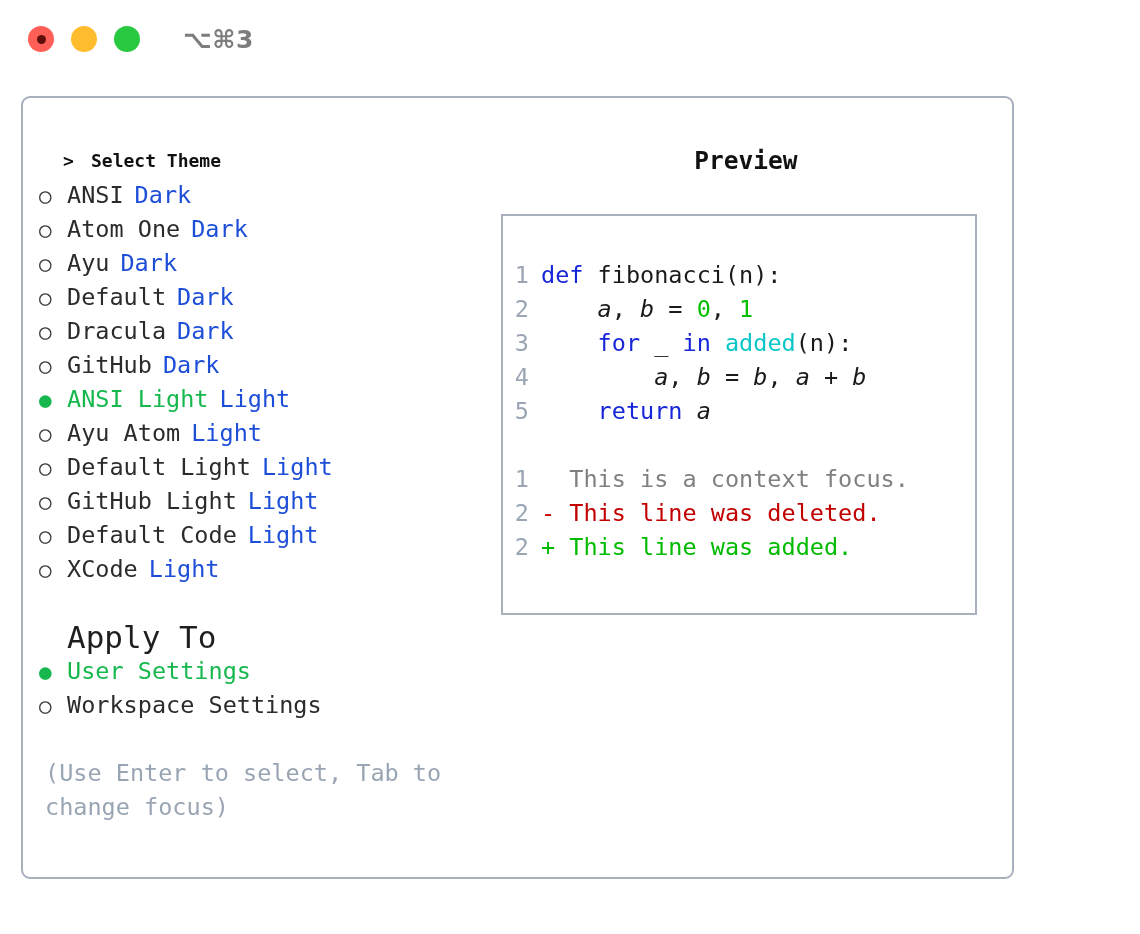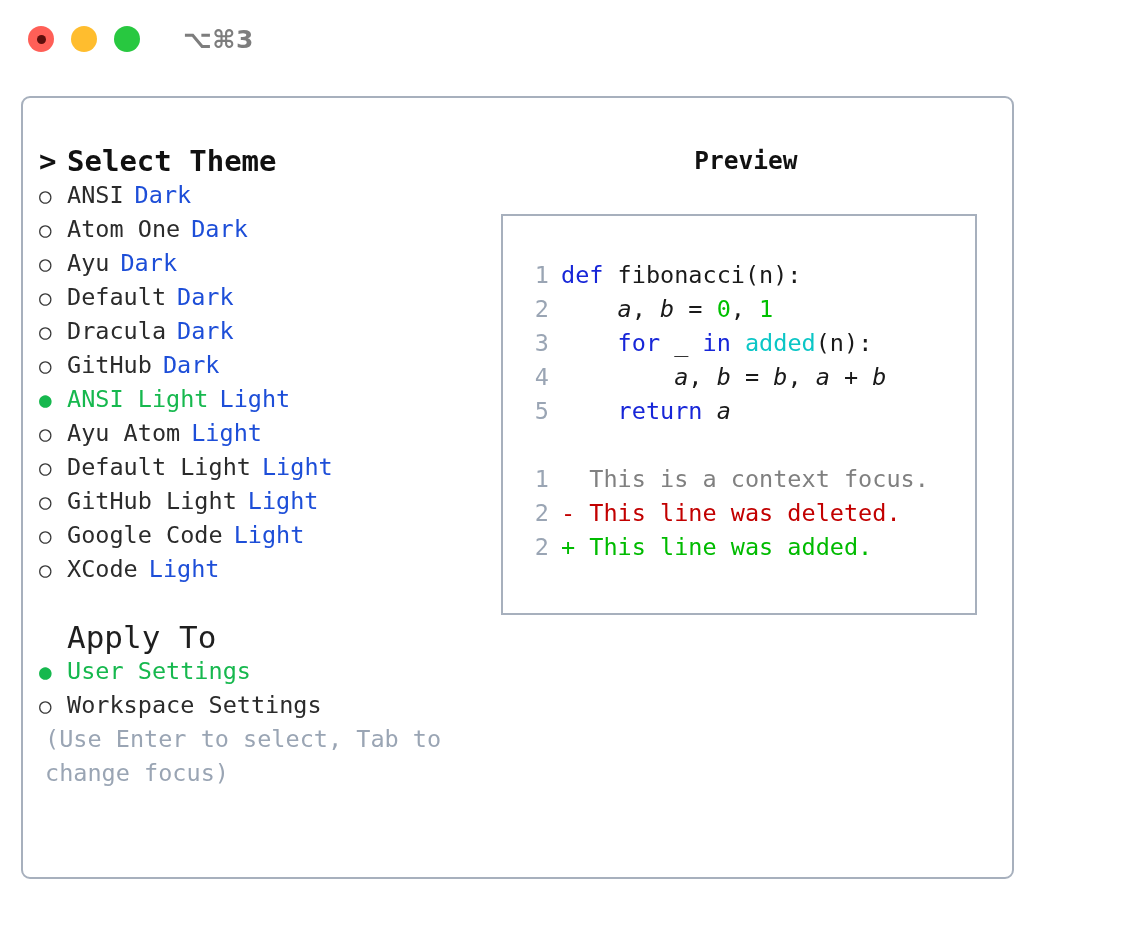--- a/index.html
+++ b/index.html
@@ -101,26 +101,27 @@
   .row {
     display: flex;
     align-items: baseline;
     height: 34px;
     font-size: 23.5px;
     line-height: 34px;
     white-space: pre;
     color: #2b2b2b;
   }
   .heading {
-    font-size: 29px;
+    font-size: 18px;
     font-weight: 700;
     color: #111111;
     line-height: 34px;
     height: 34px;
     white-space: pre;
+    margin-left: 24px;
   }
   .caret {
     display: inline-block;
     width: 28px;
     font-weight: 700;
     color: #111111;
   }
   .bullet {
     display: inline-block;
     width: 28px;
@@ -147,20 +148,21 @@
   .group-label {
     padding-left: 28px;
     font-size: 31px;
     line-height: 34px;
     height: 34px;
     color: #1f1f1f;
     white-space: pre;
   }
 
   .hint {
+    margin-top: 34px;
     padding-left: 6px;
     font-size: 23.5px;
     line-height: 34px;
     color: #9aa5b4;
     width: 410px;
     white-space: pre-wrap;
   }
 
   
   .preview-title {
@@ -172,21 +174,21 @@
     white-space: pre;
     text-align: center;
   }
   .preview-box {
     margin-top: 36px;
     width: 476px;
     height: 401px;
     border: 2px solid #a7b0bd;
     box-sizing: border-box;
     background: #ffffff;
-    padding: 42px 0 0 20px;
+    padding: 42px 0 0 0;
   }
   .code-line {
     font-size: 23.5px;
     line-height: 34px;
     height: 34px;
     white-space: pre;
   }
   .ln {
     display: inline-block;
     width: 26px;
@@ -228,21 +230,21 @@
             <div class="row"><span class="bullet">○</span><span class="theme-name">ANSI</span><span class="theme-kind">Dark</span></div>
             <div class="row"><span class="bullet">○</span><span class="theme-name">Atom One</span><span class="theme-kind">Dark</span></div>
             <div class="row"><span class="bullet">○</span><span class="theme-name">Ayu</span><span class="theme-kind">Dark</span></div>
             <div class="row"><span class="bullet">○</span><span class="theme-name">Default</span><span class="theme-kind">Dark</span></div>
             <div class="row"><span class="bullet">○</span><span class="theme-name">Dracula</span><span class="theme-kind">Dark</span></div>
             <div class="row"><span class="bullet">○</span><span class="theme-name">GitHub</span><span class="theme-kind">Dark</span></div>
             <div class="row selected"><span class="bullet on">●</span><span class="theme-name">ANSI Light</span><span class="theme-kind">Light</span></div>
             <div class="row"><span class="bullet">○</span><span class="theme-name">Ayu Atom</span><span class="theme-kind">Light</span></div>
             <div class="row"><span class="bullet">○</span><span class="theme-name">Default Light</span><span class="theme-kind">Light</span></div>
             <div class="row"><span class="bullet">○</span><span class="theme-name">GitHub Light</span><span class="theme-kind">Light</span></div>
-            <div class="row"><span class="bullet">○</span><span class="theme-name">Google Code</span><span class="theme-kind">Light</span></div>
+            <div class="row"><span class="bullet">○</span><span class="theme-name">Default Code</span><span class="theme-kind">Light</span></div>
             <div class="row"><span class="bullet">○</span><span class="theme-name">XCode</span><span class="theme-kind">Light</span></div>
           </div>
 
         <div class="spacer-row"></div>
 
         <div class="group-label">Apply To</div>
 
         <div id="apply-list">
             <div class="row selected"><span class="bullet on">●</span><span class="theme-name">User Settings</span></div>
             <div class="row"><span class="bullet">○</span><span class="theme-name">Workspace Settings</span></div>

